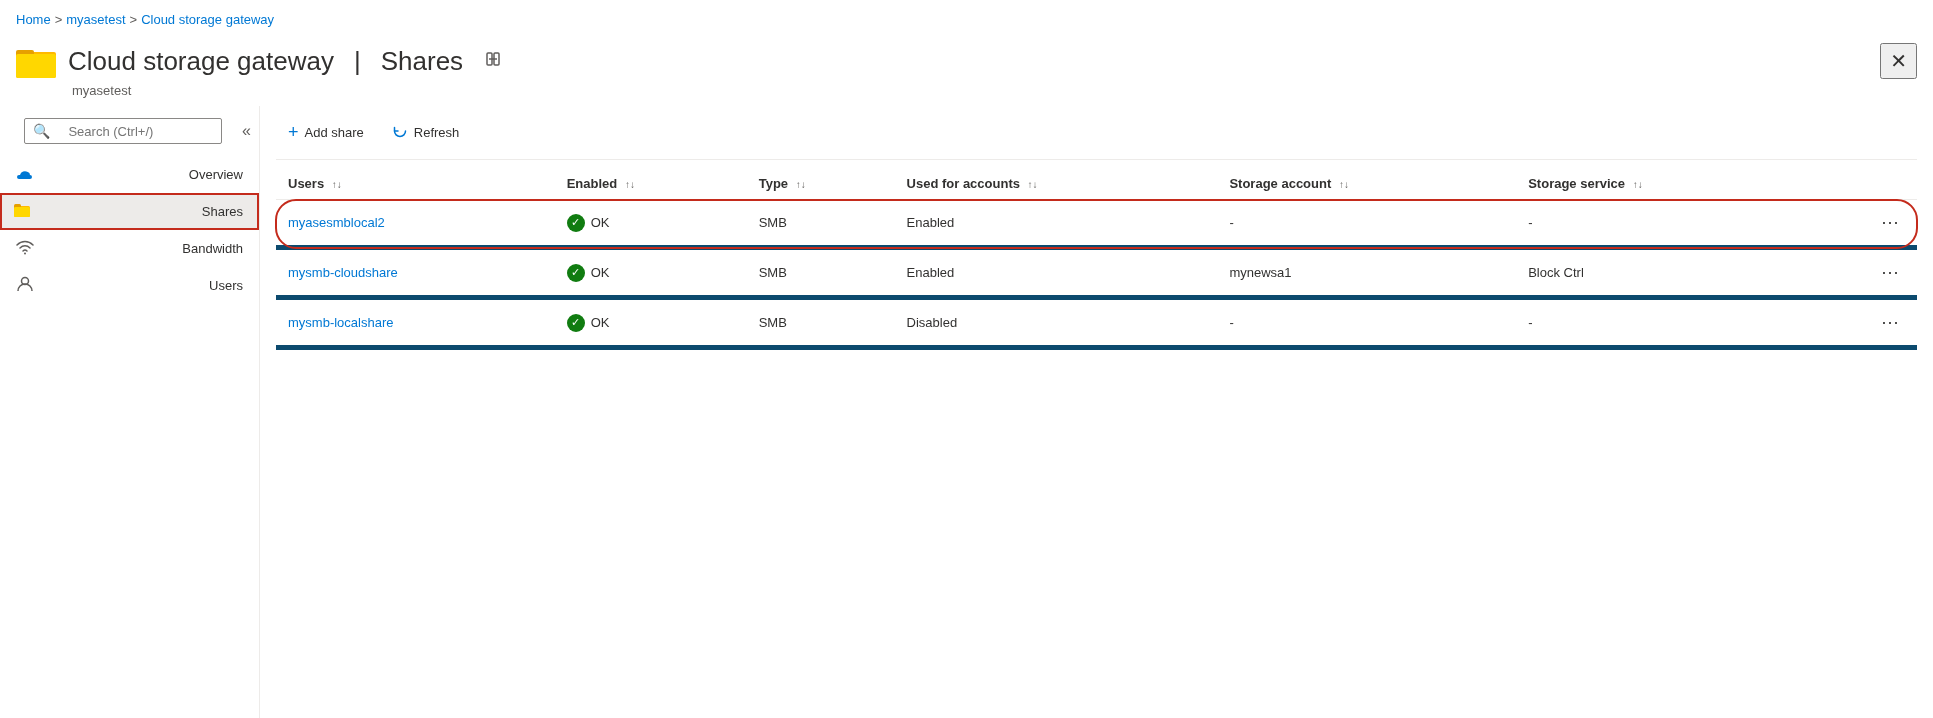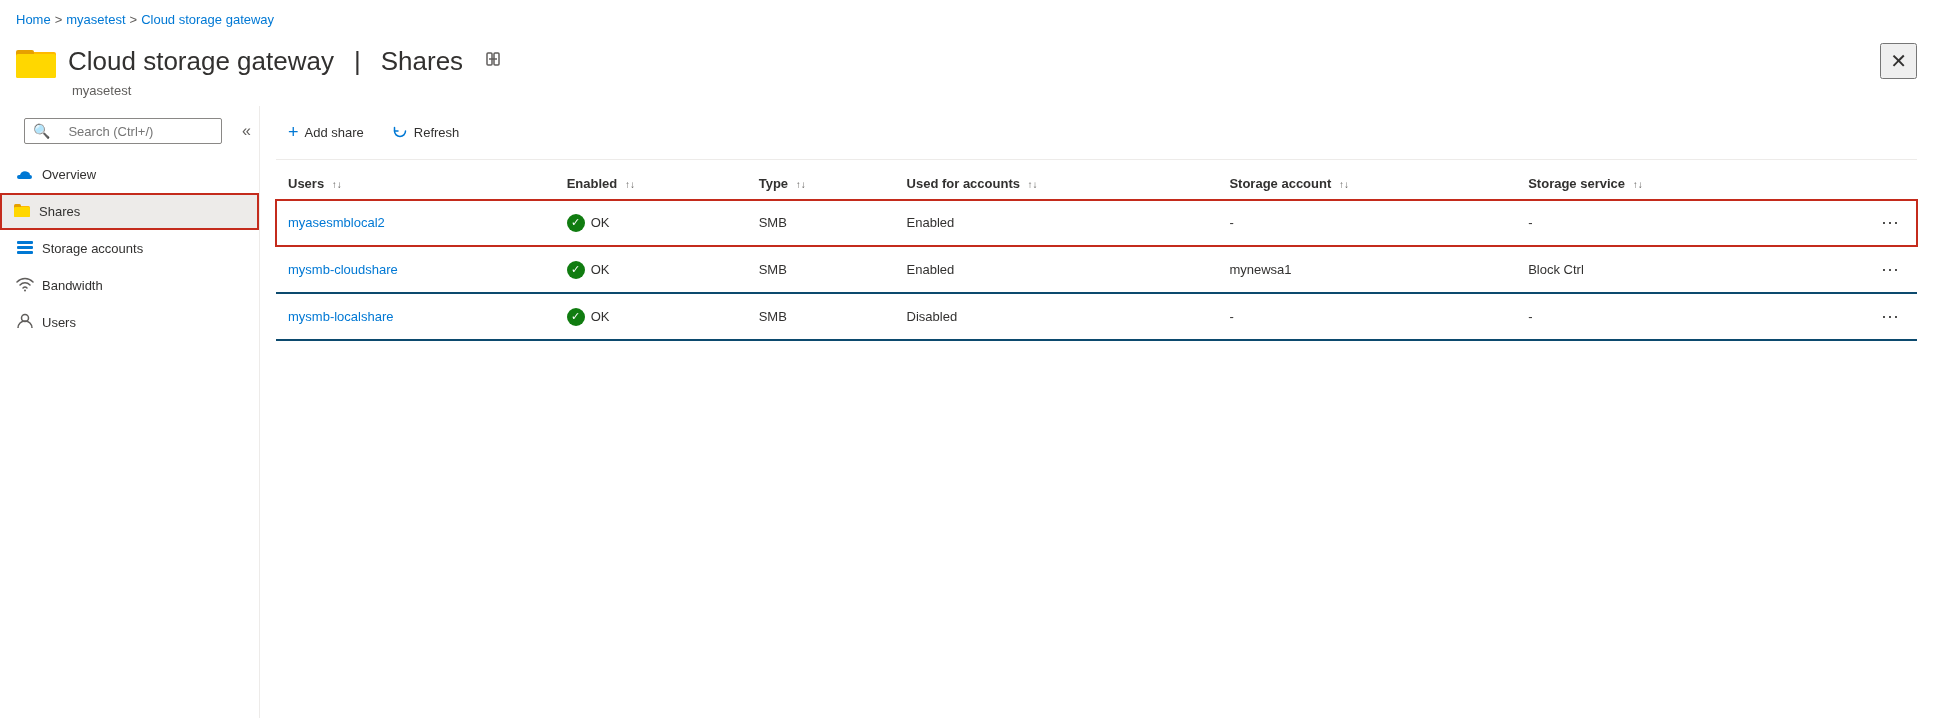--- a/index.html
+++ b/index.html
@@ -117,20 +117,21 @@
       flex: 1;
     }
     .nav-item {
       display: flex;
       align-items: center;
       padding: 8px 16px;
       cursor: pointer;
       gap: 8px;
       font-size: 13px;
       color: #323130;
+      justify-content: space-between;
     }
     .nav-item.active {
       background: #edebe9;
       border-left: 3px solid #c42b1c;
       padding-left: 13px;
     }
     .nav-item.active { outline: 1px solid #c42b1c; outline-offset: -2px; }
     .content-area {
       flex: 1;
       padding: 0 16px;
@@ -168,21 +169,22 @@
       text-align: left;
       font-weight: 600;
       font-size: 13px;
       color: #323130;
       padding: 8px 12px;
       border-bottom: 1px solid #edebe9;
       white-space: nowrap;
     }
     .sort-icon { font-size: 10px; color: #605e5c; margin-left: 4px; }
     tbody tr {
-      border-bottom: 2px solid #0c4a6e;
+      border-bottom: 5px solid #0c4a6e;
+      border-radius: 20px;
     }
     tbody td {
       padding: 10px 12px;
       font-size: 13px;
       color: #323130;
     }
     .status-ok {
       display: flex;
       align-items: center;
       gap: 6px;
@@ -272,30 +274,20 @@
       <span>
         <svg width="18" height="18" viewBox="0 0 18 18" fill="none" xmlns="http://www.w3.org/2000/svg">
           <rect x="1" y="5" width="16" height="11" rx="1.5" fill="#FFB900"></rect>
           <rect x="1" y="3" width="7" height="4" rx="1.5" fill="#E6A000"></rect>
           <rect x="1" y="6" width="16" height="10" rx="1.5" fill="#FFD700"></rect>
         </svg>
       </span>
       <span>Shares</span>
     </div>
 
-    <div class="nav-item">
-      <span>
-        <svg width="18" height="18" viewBox="0 0 18 18" fill="none" xmlns="http://www.w3.org/2000/svg">
-          <rect x="1" y="3" width="16" height="3" rx="1" fill="#0078d4"></rect>
-          <rect x="1" y="8" width="16" height="3" rx="1" fill="#0078d4"></rect>
-          <rect x="1" y="13" width="16" height="3" rx="1" fill="#0078d4"></rect>
-        </svg>
-      </span>
-      <span>Storage accounts</span>
-    </div>
 
     <div class="nav-item">
       <span>
         <svg width="18" height="18" viewBox="0 0 18 18" fill="none" xmlns="http://www.w3.org/2000/svg">
           <path d="M1 7c2.2-2.2 5.2-3.5 8-3.5s5.8 1.3 8 3.5" stroke="#605e5c" stroke-width="1.5" fill="none" stroke-linecap="round"></path>
           <path d="M4 10c1.4-1.4 3.2-2.2 5-2.2s3.6.8 5 2.2" stroke="#605e5c" stroke-width="1.5" fill="none" stroke-linecap="round"></path>
           <path d="M7 13c.7-.7 1.5-1 2-1s1.3.3 2 1" stroke="#605e5c" stroke-width="1.5" fill="none" stroke-linecap="round"></path>
           <circle cx="9" cy="15.5" r="1" fill="#605e5c"></circle>
         </svg>
       </span>

